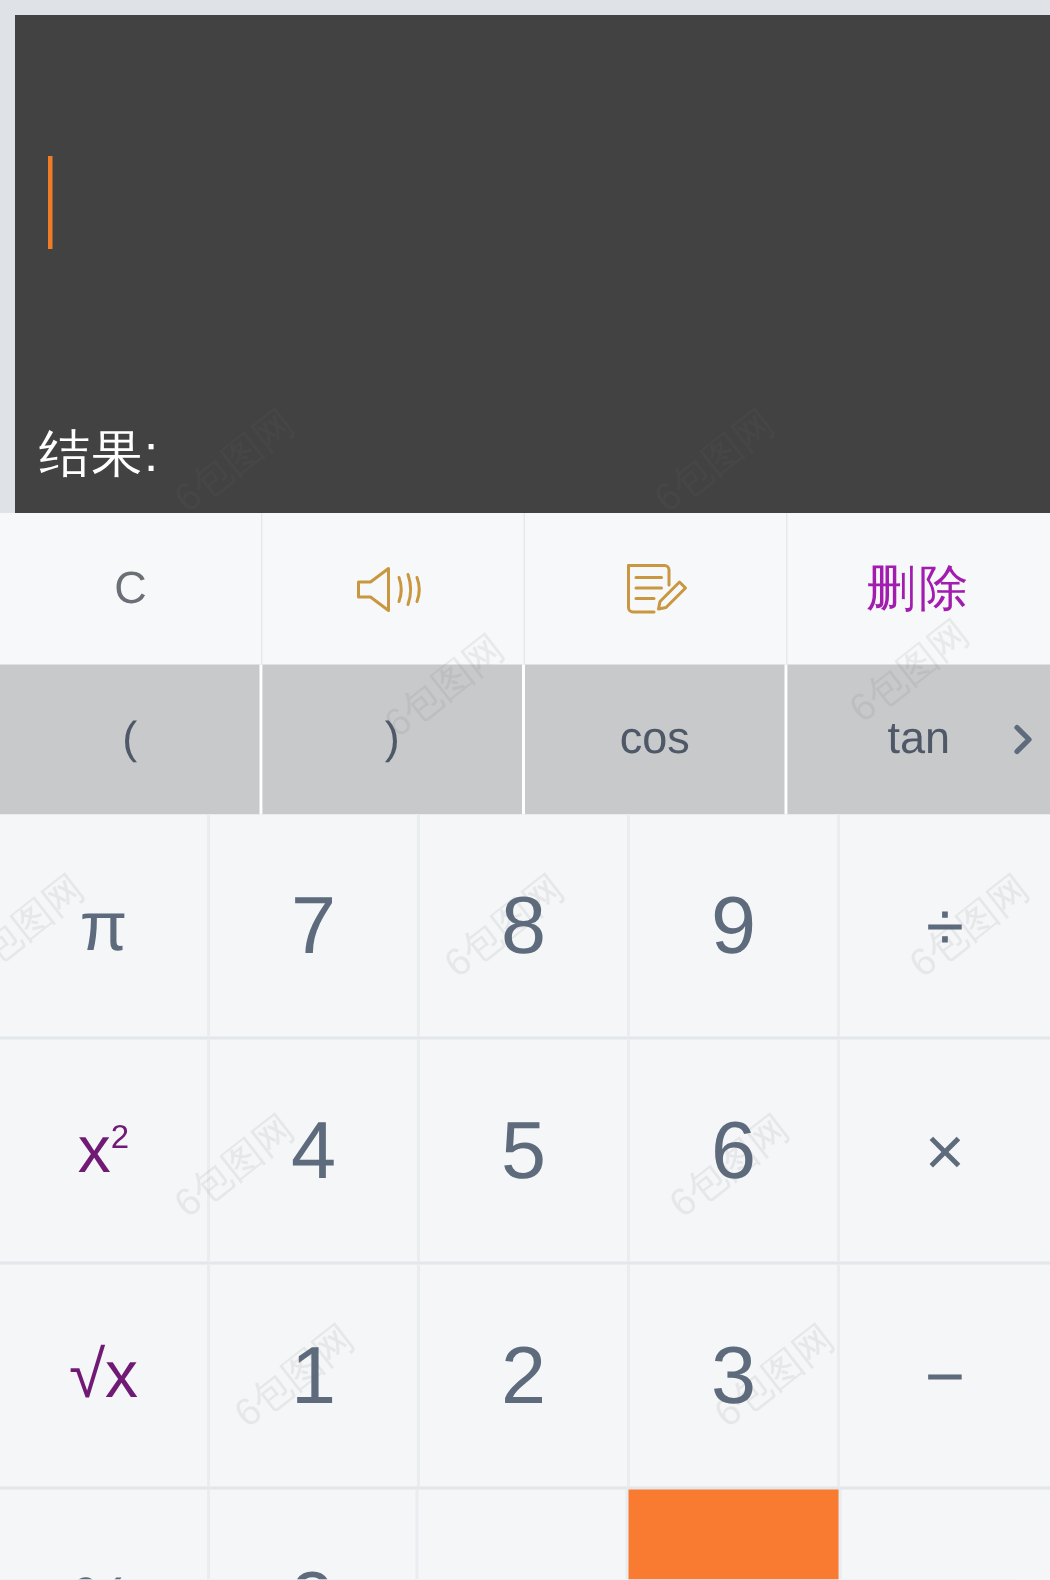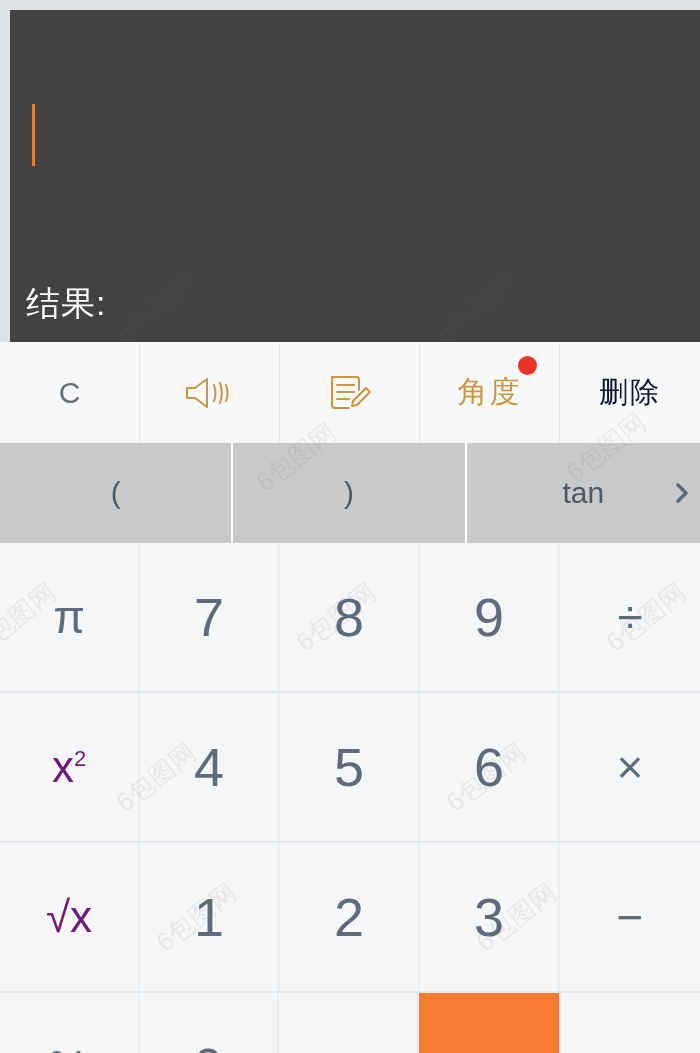--- a/index.html
+++ b/index.html
@@ -100,22 +100,22 @@
     font-size: 30px;
     color: #6b6f76;
     font-weight: 300;
   }
   .func-key .lbl-cn-orange {
     font-size: 30px;
     color: #c8973f;
     letter-spacing: 2px;
   }
   .func-key .lbl-cn-dark {
-    font-size: 29px;
-    color: #0f172a;
+    font-size: 33px;
+    color: #a21caf;
     letter-spacing: 2px;
   }
   .badge-dot {
     position: absolute;
     top: 14px;
     left: 50%;
     margin-left: 28px;
     width: 19px;
     height: 19px;
     border-radius: 50%;
@@ -289,36 +289,35 @@
           <path d="M5 5 h24 a3 3 0 0 1 3 3 v10"></path>
           <path d="M5 5 v28 a3 3 0 0 0 3 3 h14"></path>
           <path d="M10 13 h17"></path>
           <path d="M10 20 h17"></path>
           <path d="M10 27 h12"></path>
           <path d="M39 16 l4 4 -13 13 -5 1 1 -5 z"></path>
         </svg>
       </span>
     </div>
 
-    <div class="func-key">
-      <span class="lbl-cn-orange">角度</span>
-      <span class="badge-dot"></span>
-    </div>
 
     <div class="func-key">
       <span class="lbl-cn-dark">删除</span>
     </div>
   </div>
 
   <div class="sci-row">
     <div class="sci-key">
       <span class="lbl">(</span>
     </div>
     <div class="sci-key">
       <span class="lbl">)</span>
+    </div>
+    <div class="sci-key">
+      <span class="lbl">cos</span>
     </div>
     <div class="sci-key">
       <span class="lbl">tan</span>
       <span class="sci-more">
         <span>
           <svg class="icon-svg" width="20" height="28" viewBox="0 0 20 28" fill="none" stroke="#5d6b7d" stroke-width="3.5" stroke-linecap="round" stroke-linejoin="round">
             <path d="M6 6 L14 14 L6 22"></path>
           </svg>
         </span>
       </span>

